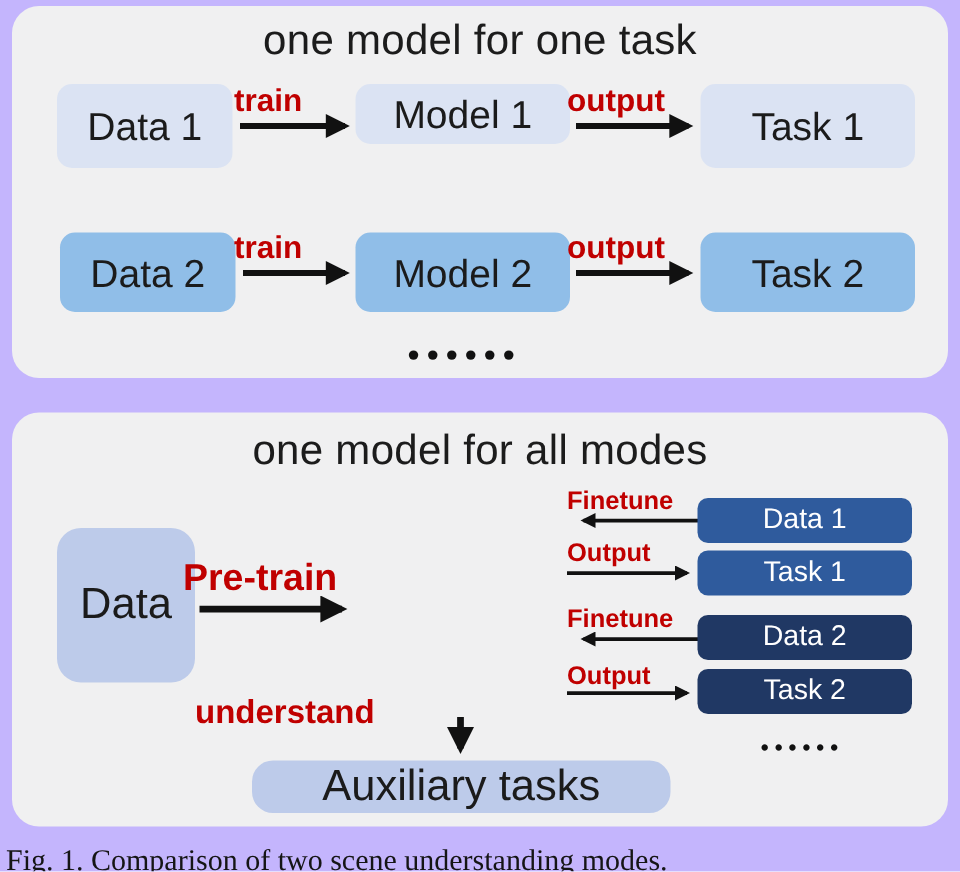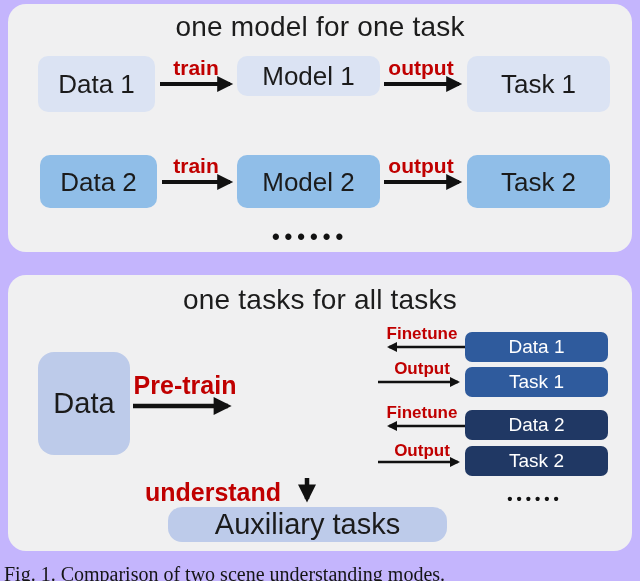--- a/index.html
+++ b/index.html
@@ -24,21 +24,21 @@
   .r2{background:#90bee8; border-radius:10px;}
   .peri{background:#bdcbea;}
 
   .b-d1{left:38px;  top:56px;  width:117px; height:56px;}
   .b-m1{left:237px; top:56px;  width:143px; height:40px;}
   .b-t1{left:467px; top:56px;  width:143px; height:56px;}
   .b-d2{left:40px;  top:155px; width:117px; height:53px;}
   .b-m2{left:237px; top:155px; width:143px; height:53px;}
   .b-t2{left:467px; top:155px; width:143px; height:53px;}
 
-  .alabel{position:absolute; text-align:center; color:#c00000; font-weight:bold;}
+  .alabel{position:absolute; color:#c00000; font-weight:bold;}
   .al-sm{font-size:21px;}
   .l-train1{left:156px; top:56px;  width:80px;}
   .l-out1{left:378px;  top:56px;  width:86px;}
   .l-train2{left:156px; top:154px; width:80px;}
   .l-out2{left:378px;  top:154px; width:86px;}
 
   .dots{position:absolute; font-weight:bold; color:#111; text-align:center;}
   .dots1{left:240px; top:224px; width:140px; font-size:22px; letter-spacing:5px;}
   .dots2{left:480px; top:490px; width:110px; font-size:15px; letter-spacing:4px;}
 
@@ -49,21 +49,21 @@
   .mini{position:absolute; left:465px; width:143px; height:30px; border-radius:7px;
     display:flex; align-items:center; justify-content:center;
     color:#ffffff; font-size:19px;}
   .mb-med{background:#2f5b9d;}
   .mb-dark{background:#203864;}
   .mi-0{top:332px;} .mi-1{top:367px;} .mi-2{top:410px;} .mi-3{top:446px;}
 
   .l-branch{left:378px; width:88px; font-size:17px;}
   .lb-0{top:324px;} .lb-1{top:359px;} .lb-2{top:403px;} .lb-3{top:441px;}
 
-  .l-understand{left:130px; top:478px; width:166px; font-size:25px; text-align:center;}
+  .l-understand{left:130px; top:462px; width:166px; font-size:22px; text-align:left;}
   .b-aux{left:168px; top:507px; width:279px; height:35px; border-radius:14px; font-size:29px;}
 
   .caption{position:absolute; left:4px; top:561px; width:630px;
     font-family:"Liberation Serif", serif; font-size:20px; color:#151515; line-height:1.3;}
 
   svg.arrows{position:absolute; left:0; top:0; pointer-events:none;}
 </style>
 </head>
 <body>
 
@@ -99,21 +99,21 @@
   <div class="bx r1 b-t1">Task 1</div>
 
   <div class="bx r2 b-d2">Data 2</div>
   <div class="alabel al-sm l-train2">train</div>
   <div class="bx r2 b-m2">Model 2</div>
   <div class="alabel al-sm l-out2">output</div>
   <div class="bx r2 b-t2">Task 2</div>
 
   <div class="dots dots1">••••••</div>
 
-  <div class="ptitle t2">one tasks for all tasks</div>
+  <div class="ptitle t2">one model for all modes</div>
 
   <div class="bx peri b-data">Data</div>
   <div class="alabel l-pretrain">Pre-train</div>
 
   <div class="alabel l-branch lb-0">Finetune</div>
   <div class="mini mb-med mi-0">Data 1</div>
   <div class="alabel l-branch lb-1">Output</div>
   <div class="mini mb-med mi-1">Task 1</div>
   <div class="alabel l-branch lb-2">Finetune</div>
   <div class="mini mb-dark mi-2">Data 2</div>

